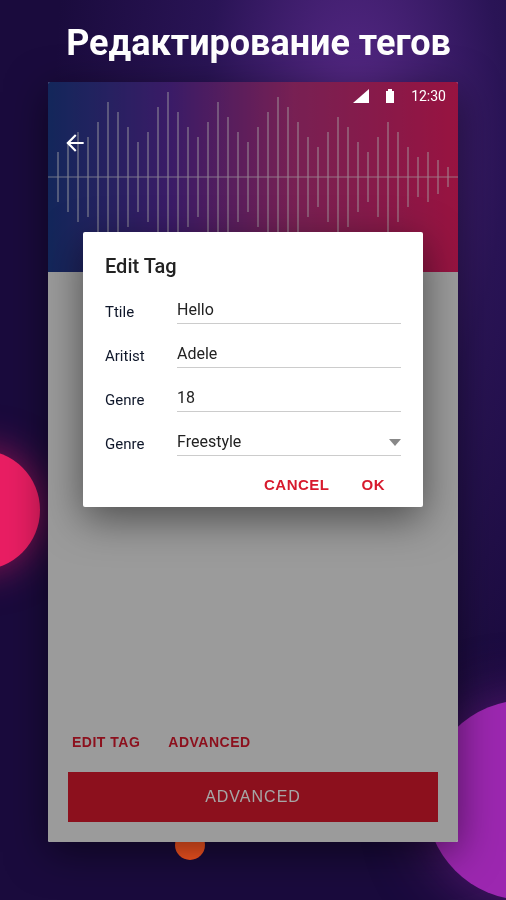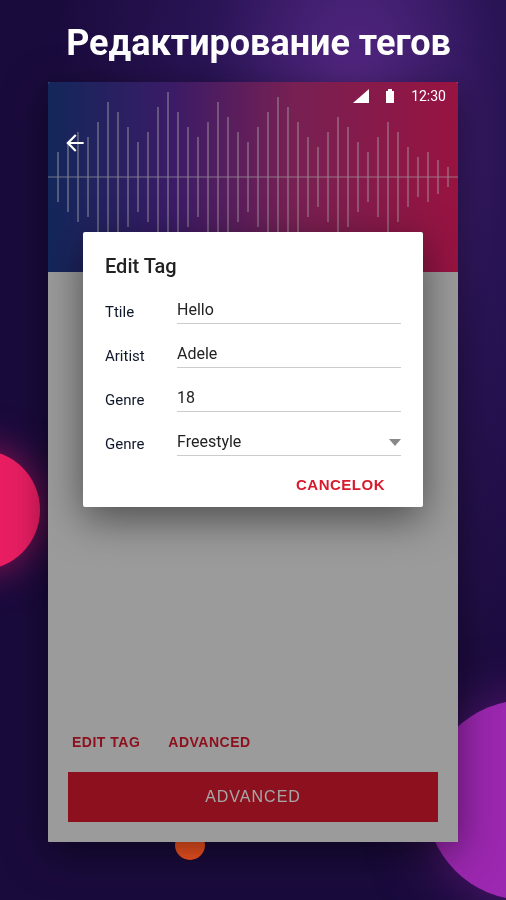--- a/index.html
+++ b/index.html
@@ -117,20 +117,21 @@
   .form-input {
     flex: 1;
     color: #222;
     font-size: 16px;
   }
   .dropdown-caret { color: #888; }
 
   .dialog-actions {
     display: flex;
     justify-content: flex-end;
+    gap: 32px;
     margin-top: 2px;
     padding-right: 16px;
   }
   .dialog-actions button {
     background: none;
     border: none;
     color: #d71a2d;
     font-size: 15px;
     font-weight: 700;
     letter-spacing: 0.5px;

